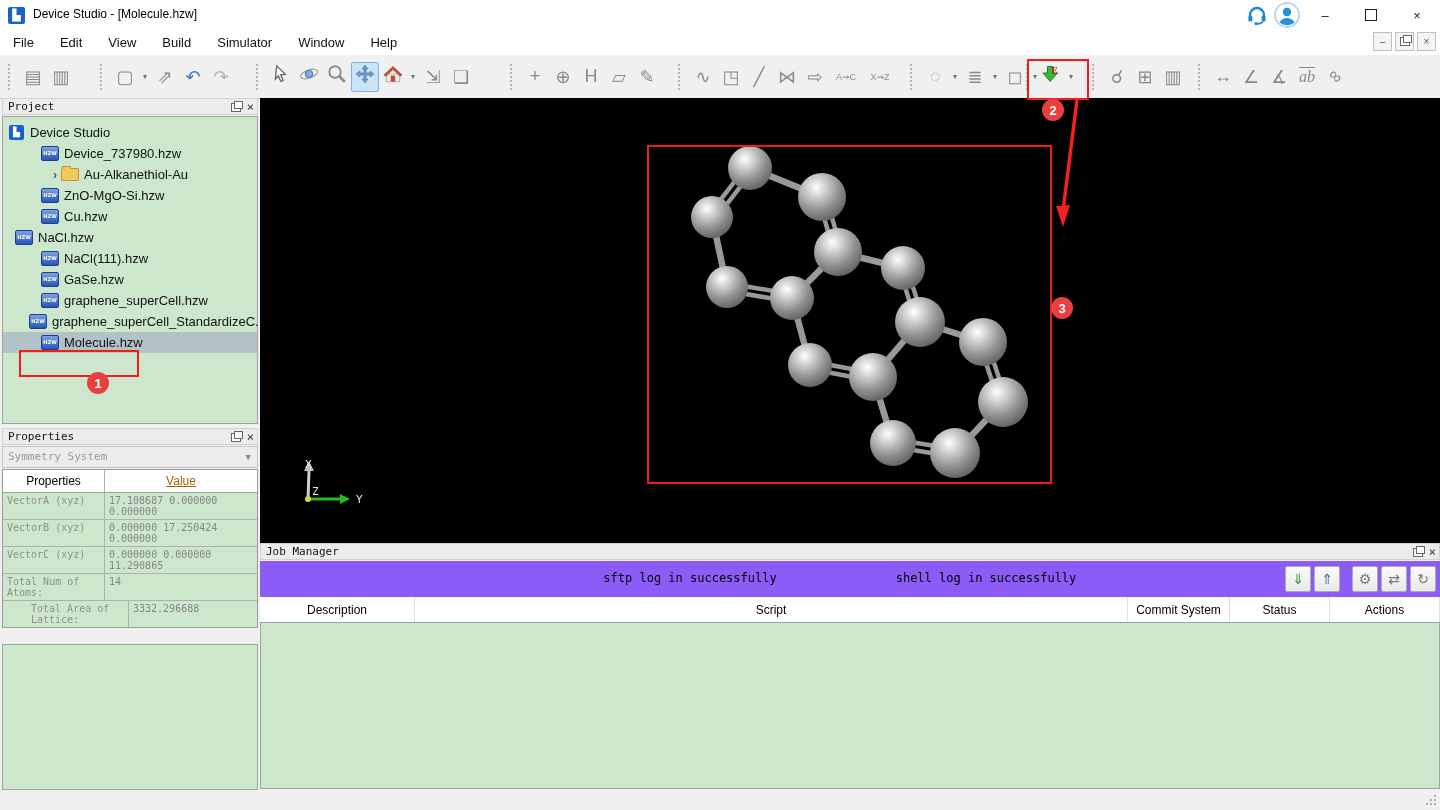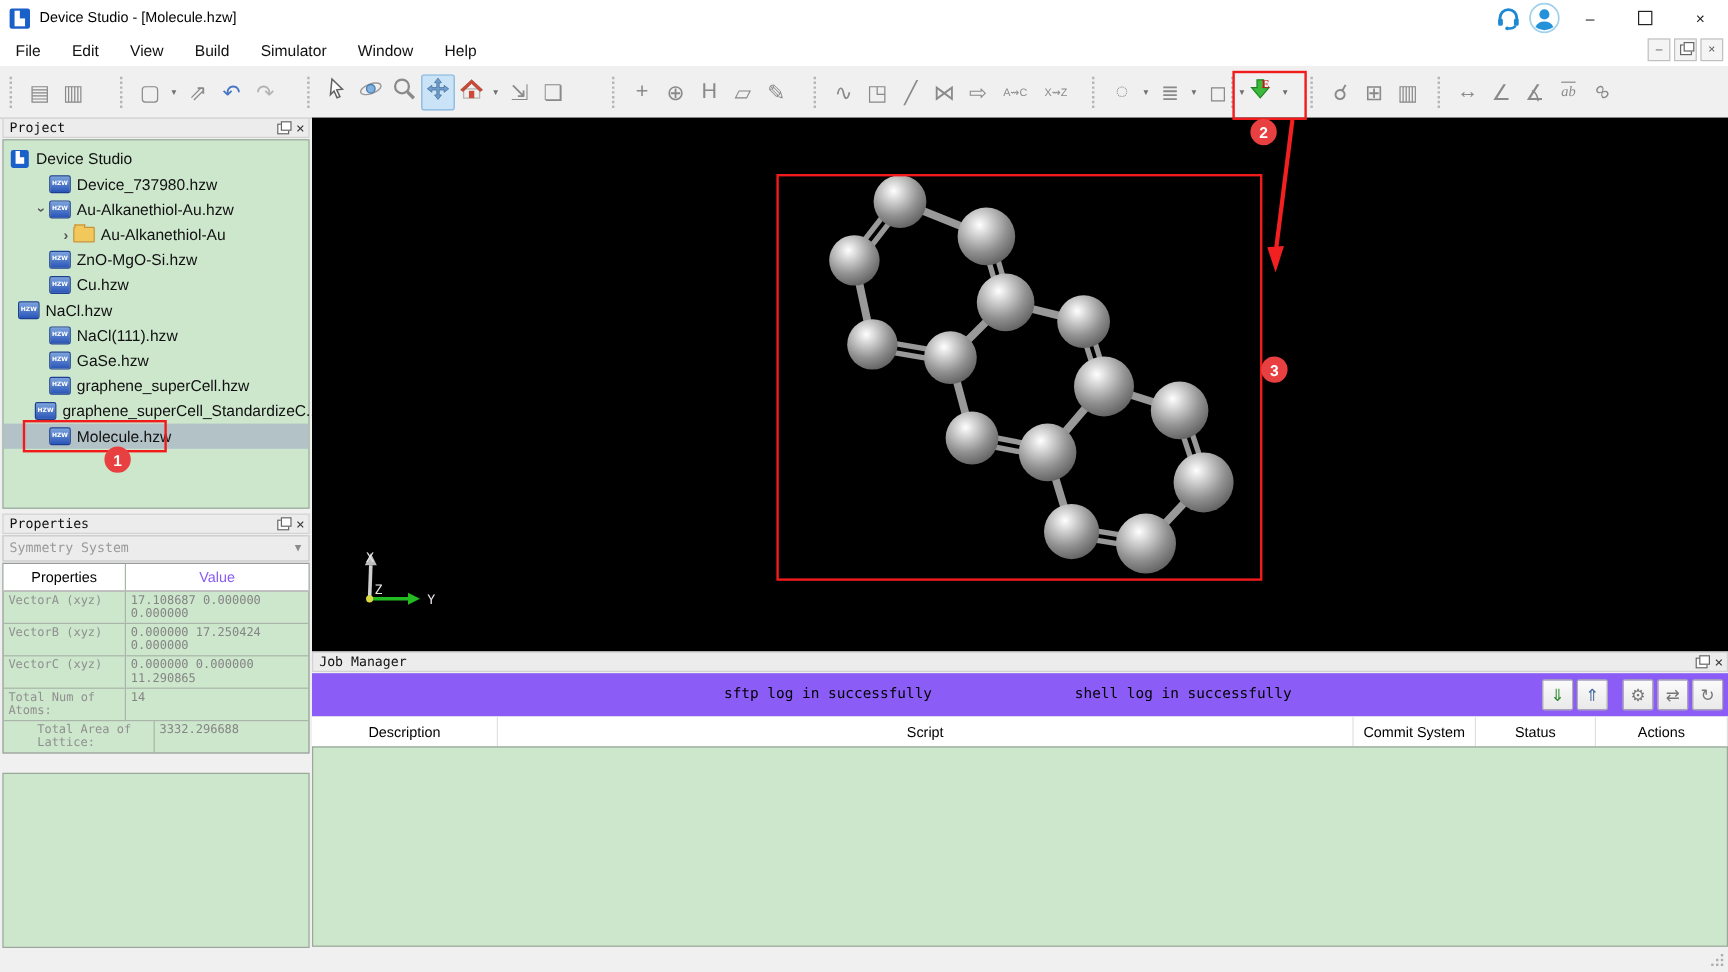--- a/index.html
+++ b/index.html
@@ -29,21 +29,21 @@
   
   .toolbar{position:absolute;left:0;top:55px;width:1440px;height:43px;background:#f0f0f0;border-bottom:1px solid #c9c9c9;}
   .tb-sec{position:absolute;top:5px;height:33px;display:flex;align-items:center;}
   .handle{width:5px;height:26px;margin-right:4px;border-left:2px dotted #b5b5b5;}
   .tb-btn{width:28px;height:30px;display:flex;align-items:center;justify-content:center;color:#8a8a8a;
           font-size:18px;border:1px solid transparent;border-radius:2px;position:relative;}
   .tb-btn.active{background:#cbe3f7;border-color:#7fb2de;}
   .tb-btn.txt{width:34px;font-size:9px;letter-spacing:0;}
   .tb-btn .g{pointer-events:none;}
   .tb-btn .rot45{display:inline-block;transform:rotate(45deg);}
-  .tb-btn .abvec{font-size:12px;font-style:italic;text-decoration:overline;font-family:"Liberation Serif",serif;}
+  .tb-btn .abvec{font-size:16px;font-style:italic;text-decoration:overline;font-family:"Liberation Serif",serif;}
   .tb-btn svg{width:20px;height:20px;}
   .dd{width:12px;height:30px;display:flex;align-items:center;justify-content:center;font-size:8px;color:#707070;}
 
   
   .ptitle{position:absolute;height:17px;background:#ececec;border:1px solid #d2d2d2;
           font-family:"DejaVu Sans Mono",monospace;font-size:11px;color:#111;line-height:16px;padding-left:5px;box-sizing:border-box;}
   .ptools{position:absolute;right:3px;top:2px;display:flex;gap:6px;align-items:center;}
   .pclose{font-size:12px;color:#333;line-height:12px;}
   .green{background:#cde7cd;border:1px solid #9aa79a;box-sizing:border-box;}
   .tree{position:absolute;left:2px;top:116px;width:256px;height:308px;padding-top:5px;}
@@ -323,25 +323,20 @@
   <div class="tree green" id="tree">
       <div class="trow" style="padding-left: 6px;">
         <span class="logosm">▙</span>
         <span>Device Studio</span>
       </div>
       <div class="trow" style="padding-left: 26px;">
         <span style="width: 12px; display: inline-block;"></span>
         <span class="hzwico">HZW</span>
         <span>Device_737980.hzw</span>
       </div>
-      <div class="trow" style="padding-left: 26px;">
-        <span class="chev down">›</span>
-        <span class="hzwico">HZW</span>
-        <span>Au-Alkanethiol-Au.hzw</span>
-      </div>
       <div class="trow" style="padding-left: 46px;">
         <span class="chev">›</span>
         <span class="folderico"></span>
         <span>Au-Alkanethiol-Au</span>
       </div>
       <div class="trow" style="padding-left: 26px;">
         <span style="width: 12px; display: inline-block;"></span>
         <span class="hzwico">HZW</span>
         <span>ZnO-MgO-Si.hzw</span>
       </div>
@@ -389,21 +384,21 @@
       <span class="pclose">×</span>
     </span>
   </div>
   <div class="combo">
     <span>Symmetry System</span>
     <span class="arr">▼</span>
   </div>
   <div class="ptable" id="ptable">
       <div class="phead">
         <div class="pcell c1">Properties</div>
-        <div class="pcell c2" style="color: #8b5cf6;">Value</div>
+        <div class="pcell c2" style="color: #a16207; text-decoration: underline;">Value</div>
       </div>
       <div class="prow">
         <div class="pcell c1">VectorA (xyz)</div>
         <div class="pcell c2">17.108687 0.000000 0.000000</div>
       </div>
       <div class="prow">
         <div class="pcell c1">VectorB (xyz)</div>
         <div class="pcell c2">0.000000 17.250424 0.000000</div>
       </div>
       <div class="prow">

